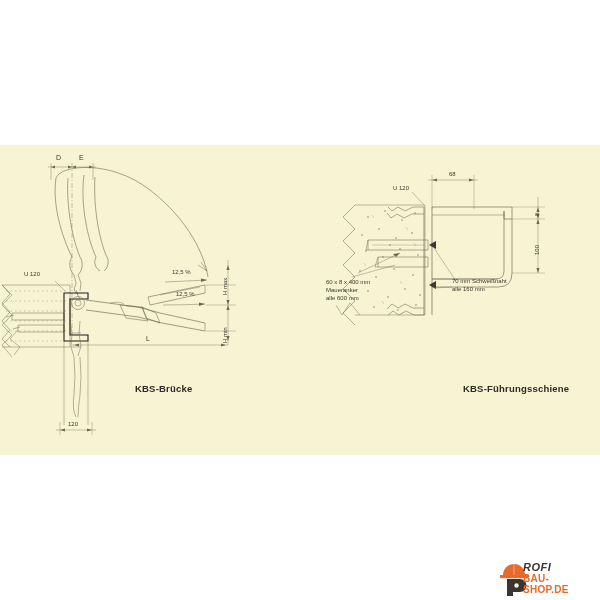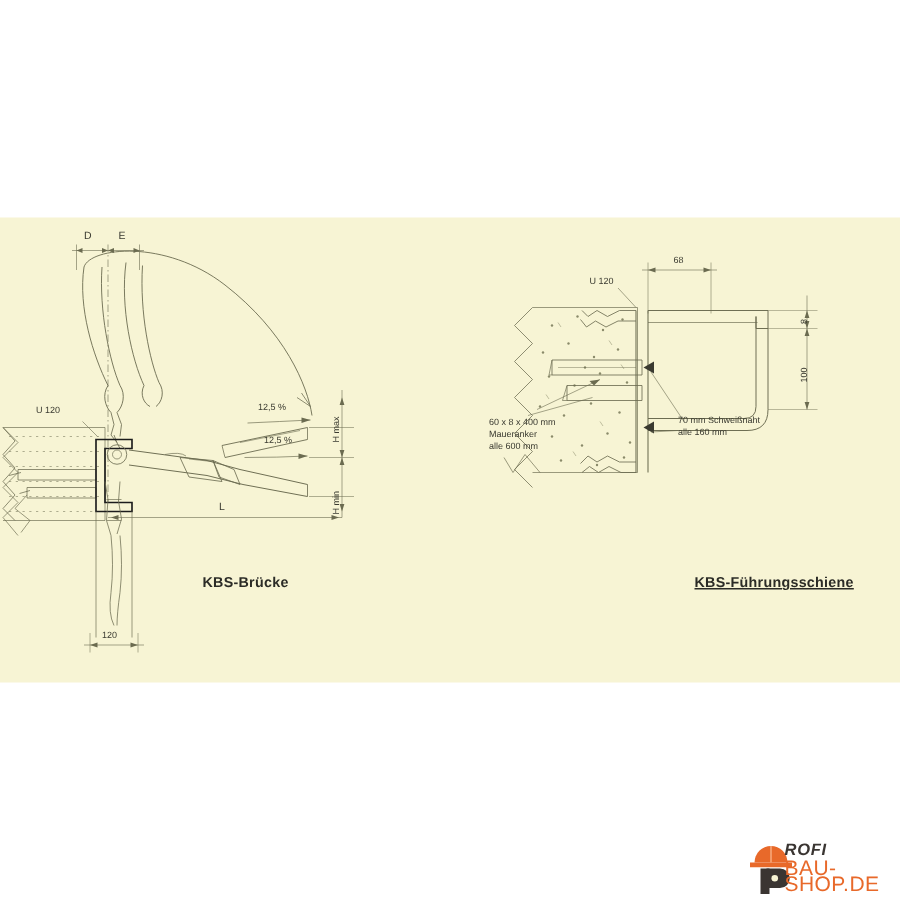--- a/index.html
+++ b/index.html
@@ -33,21 +33,21 @@
   }
   .caption {
     position: absolute;
     font-size: 9.5px;
     font-weight: bold;
     color: #2b2b26;
     letter-spacing: 0.2px;
     white-space: nowrap;
   }
   #caption-left  { left: 135px; top: 238px; }
-  #caption-right { left: 463px; top: 238px; text-decoration: underline; }
+  #caption-right { left: 463px; top: 238px; }
 
   .note {
     position: absolute;
     font-size: 6px;
     color: #3a3a30;
     white-space: nowrap;
     line-height: 8px;
   }
   .dimlabel {
     position: absolute;
@@ -76,22 +76,22 @@
   }
   .logo-line1 {
     font-size: 11px;
     font-weight: bold;
     color: #3a3532;
     letter-spacing: 0.5px;
     display: block;
     font-style: italic;
   }
   .logo-line2 {
-    font-size: 14px;
-    font-weight: normal;
+    font-size: 10px;
+    font-weight: bold;
     color: #e8692a;
     letter-spacing: 0.3px;
     display: block;
   }
 </style>
 </head>
 <body>
 
 <div id="page">
 

